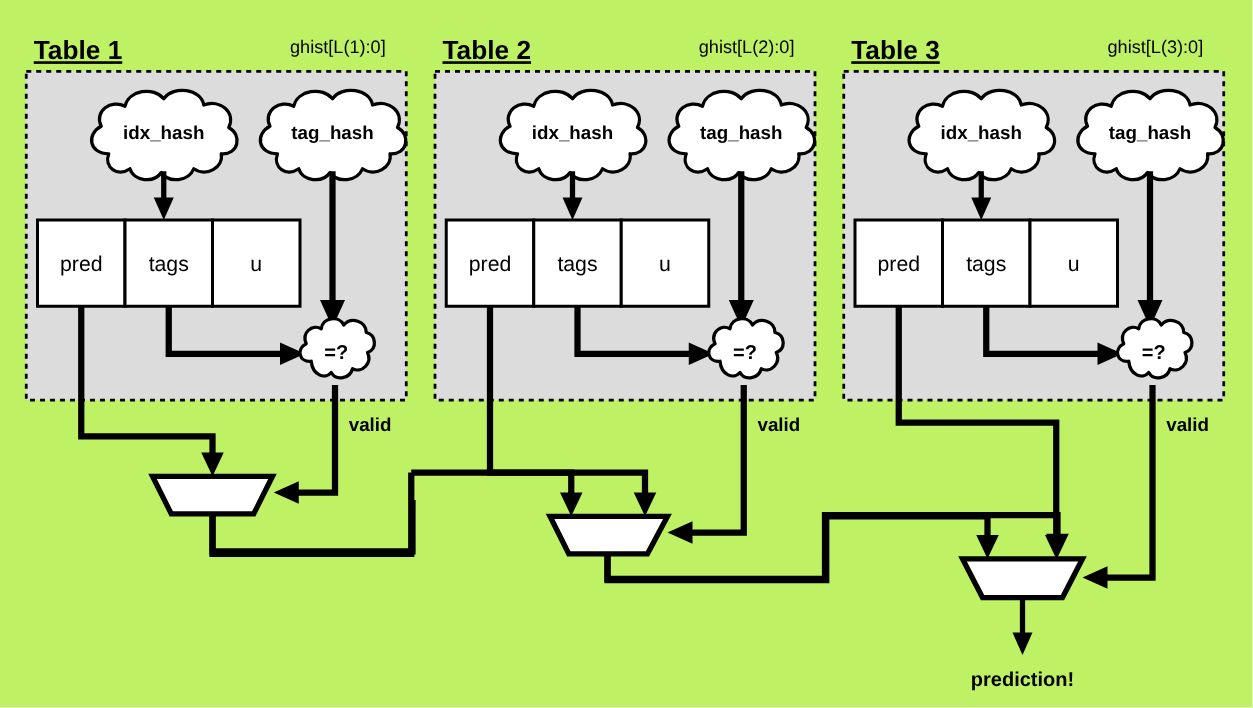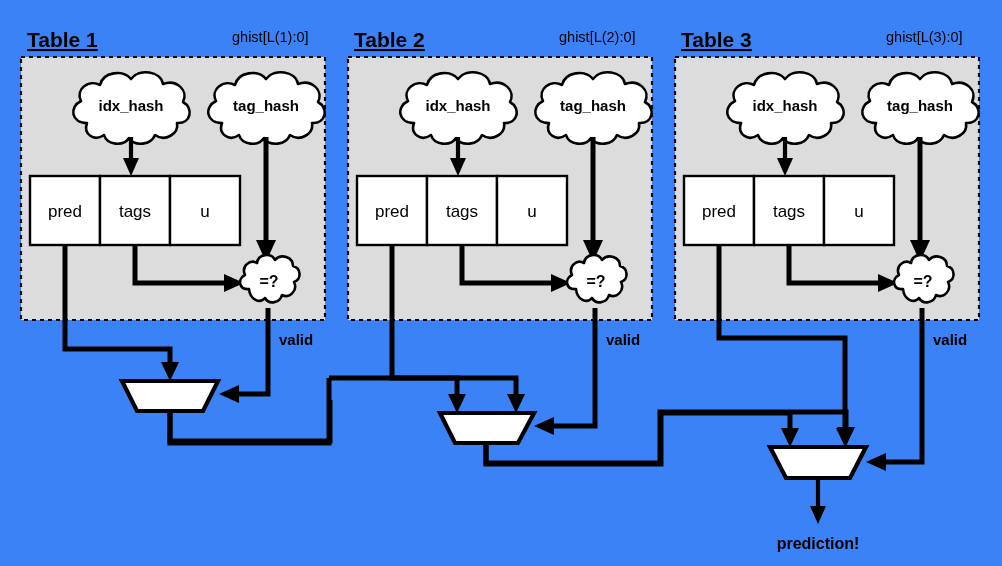--- a/index.html
+++ b/index.html
@@ -7,21 +7,21 @@
     padding: 0;
     background: #ffffff;
   }
   body {
     font-family: "Liberation Sans", sans-serif;
   }
   #canvas {
     position: relative;
     width: 1002px;
     height: 566px;
-    background: #3b82f6;
+    background: #bef264;
     overflow: hidden;
   }
   svg.diagram {
     position: absolute;
     left: 0;
     top: 0;
     width: 1002px;
     height: 566px;
   }
   .tbl-title {

